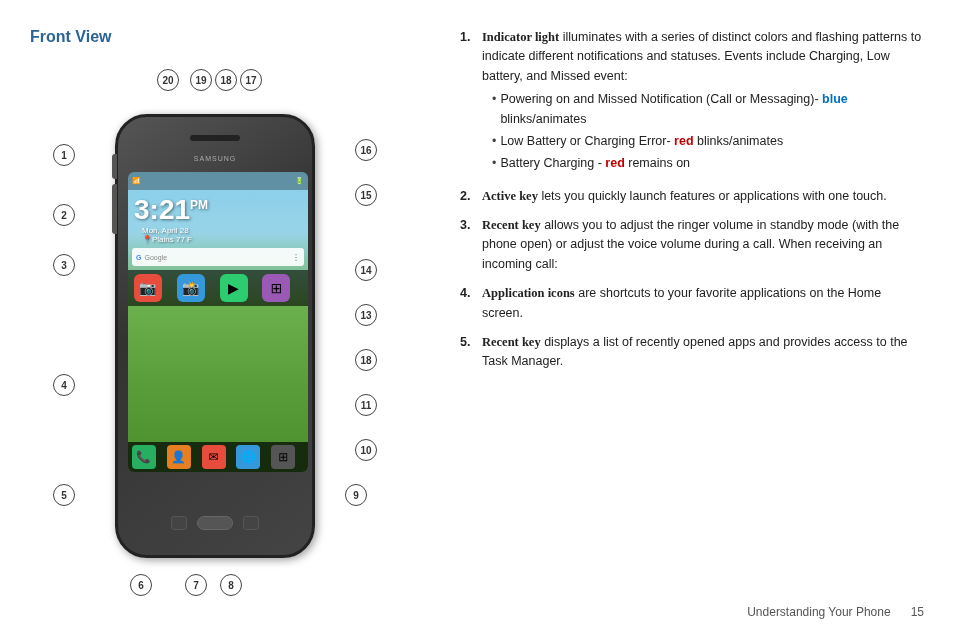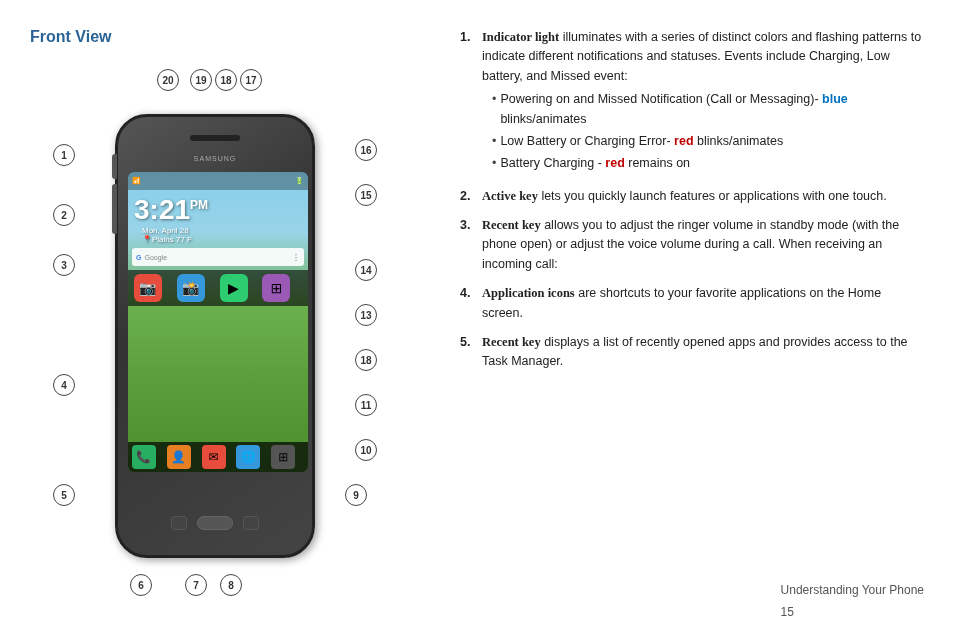--- a/index.html
+++ b/index.html
@@ -295,22 +295,21 @@
     .text-red { color: #c00000; font-weight: bold; }
     .text-green { color: #00b050; font-weight: bold; }
 
     .footer {
       position: absolute;
       bottom: 14px;
       right: 30px;
       font-size: 12px;
       color: #555;
       display: flex;
-      gap: 4px;
-      flex-direction: column;
+      gap: 20px;
     }
 
     .footer-page {
       font-size: 12px;
       color: #555;
     }
   </style>
 </head>
 <body>
 

